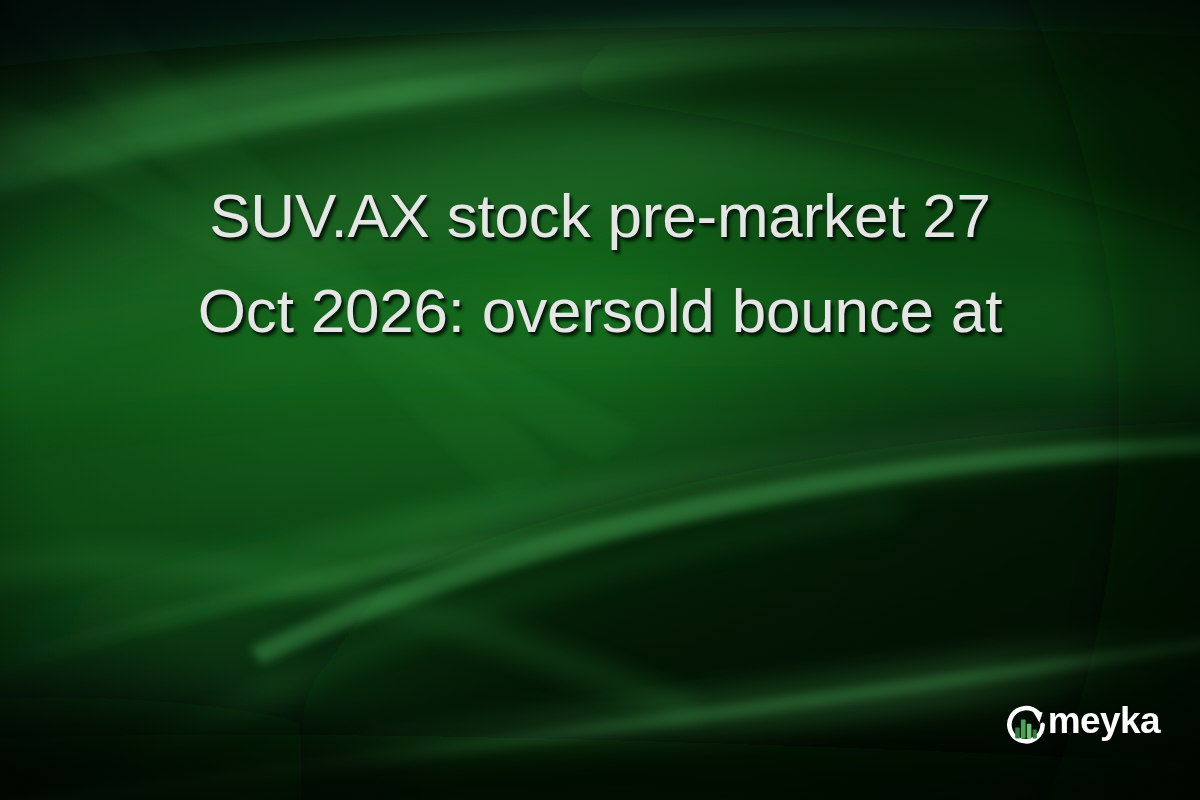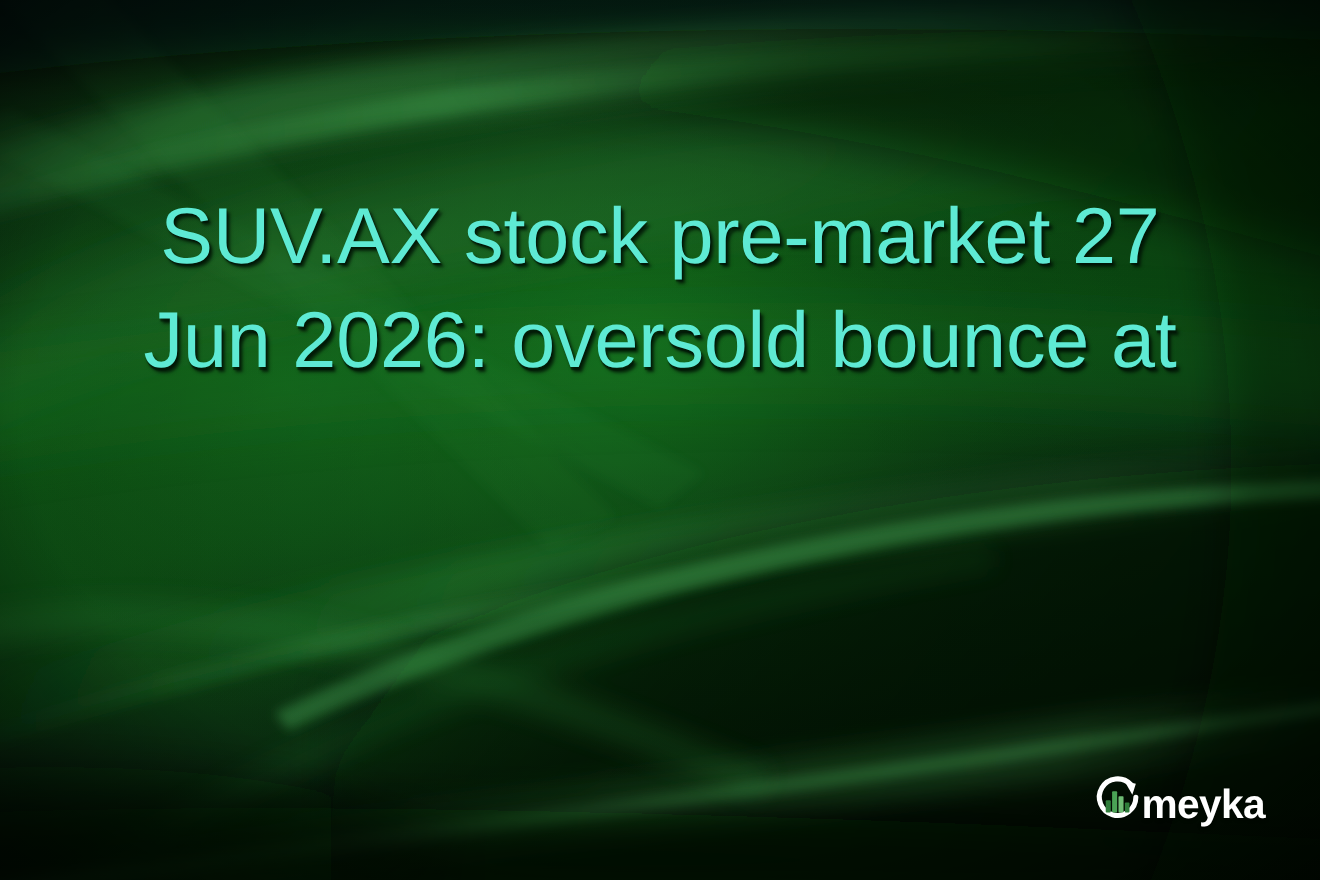--- a/index.html
+++ b/index.html
@@ -35,38 +35,38 @@
     width: 1200px;
     text-align: center;
     z-index: 5;
     padding: 0 40px;
     box-sizing: border-box;
   }
   .hl-line {
     display: block;
     font-family: "Liberation Sans Narrow", "Liberation Sans", "DejaVu Sans Condensed", "DejaVu Sans", sans-serif;
     font-stretch: condensed;
-    font-size: 72px;
+    font-size: 62px;
     line-height: 95px;
     font-weight: 400;
-    color: #5eead4;
+    color: #e5e5e5;
     letter-spacing: -0.2px;
     white-space: nowrap;
     text-shadow:
       3px 4px 3px rgba(0, 18, 5, 0.80),
       1px 2px 1px rgba(0, 22, 6, 0.65);
   }
 
   
   #logo {
     position: absolute;
-    right: 50px;
+    right: 40px;
     bottom: 50px;
     display: flex;
-    align-items: flex-end;
+    align-items: flex-start;
     gap: 2px;
     z-index: 6;
   }
   #logo-mark {
     width: 48px;
     height: 48px;
     display: block;
     flex: 0 0 auto;
   }
   #logo-word {
@@ -226,21 +226,21 @@
 
     <g filter="url(#blurLg)">
       <path d="M 1000,-60 L 1270,-60 L 1270,860 L 1020,860 C 1160,560 1150,240 1000,-60 Z" fill="#041107" opacity="0.42"></path>
     </g>
 
     <rect x="0" y="0" width="1200" height="800" fill="url(#gVig)"></rect>
   </svg>
 
   <div id="headline">
     <span class="hl-line">SUV.AX stock pre-market 27</span>
-    <span class="hl-line">Jun 2026: oversold bounce at</span>
+    <span class="hl-line">Oct 2026: oversold bounce at</span>
   </div>
 
   <div id="logo">
     <svg id="logo-mark" viewBox="0 0 48 48" aria-hidden="true">
 
       <path d="M 36.0 11.2
                A 16.6 16.6 0 1 0 40.6 22.8" fill="none" stroke="#ffffff" stroke-width="4.6" stroke-linecap="round"></path>
 
       <path d="M 30.2 8.0 L 40.6 10.6 L 37.4 20.6 Z" fill="#ffffff"></path>
 

